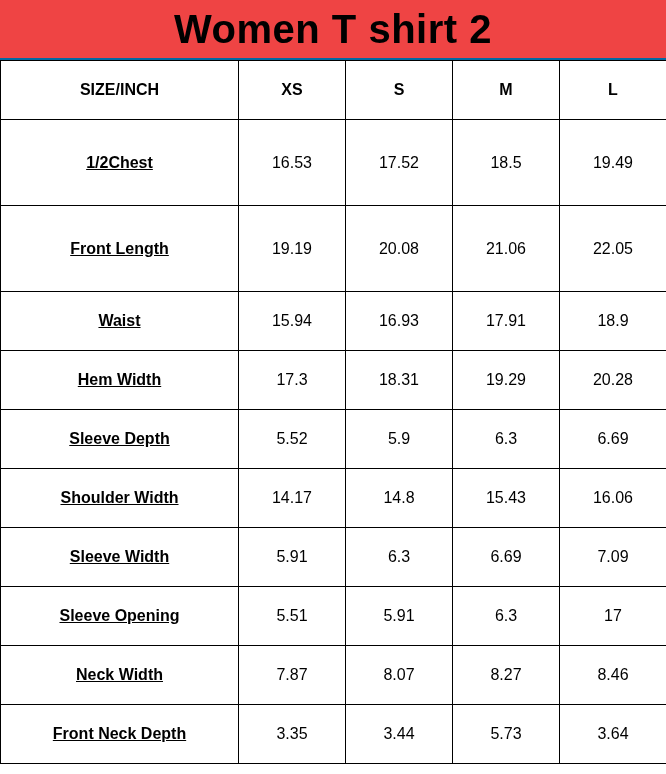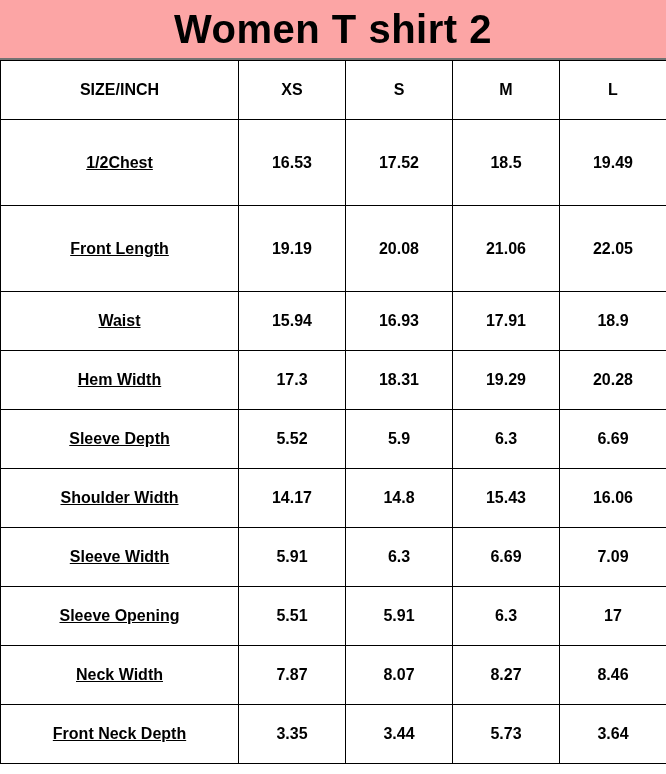--- a/index.html
+++ b/index.html
@@ -15,26 +15,26 @@
     overflow: hidden;
   }
   .sheet {
     width: 666px;
     height: 774px;
     box-sizing: border-box;
     display: flex;
     flex-direction: column;
   }
   .title-bar {
-    background: #fca5a5;
+    background: #ef4444;
     height: 58px;
     display: flex;
     align-items: center;
     justify-content: center;
-    border-bottom: 2px solid #737373;
+    border-bottom: 2px solid #0369a1;
     text-align: center;
   }
   .title-bar .title {
     font-size: 40px;
     font-weight: bold;
     letter-spacing: 0.5px;
     line-height: 1;
   }
   table.size-table {
     border-collapse: collapse;
@@ -58,21 +58,21 @@
   col.c4 { width: 107px; }
 
   .row-label {
     font-weight: bold;
     font-size: 20px;
     text-decoration: underline;
   }
   .hdr-row th { height: 58px; font-size: 20px; }
   .tall-row td, .tall-row th { height: 85px; }
   .mid-row td, .mid-row th { height: 58px; }
-  .val { font-weight: bold; }
+  .val { font-weight: normal; }
 </style>
 </head>
 <body>
 
 <div class="sheet">
 
   <div class="title-bar">
     <div class="title">Women T shirt 2</div>
   </div>
 

